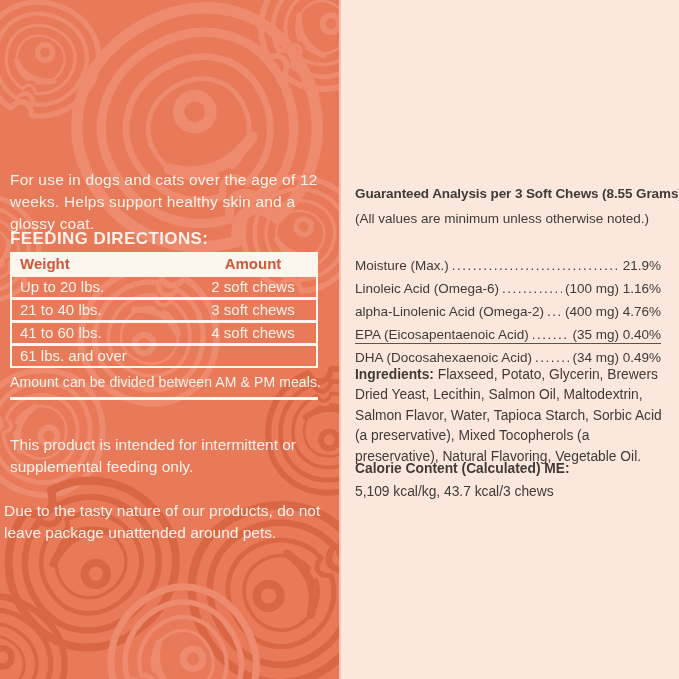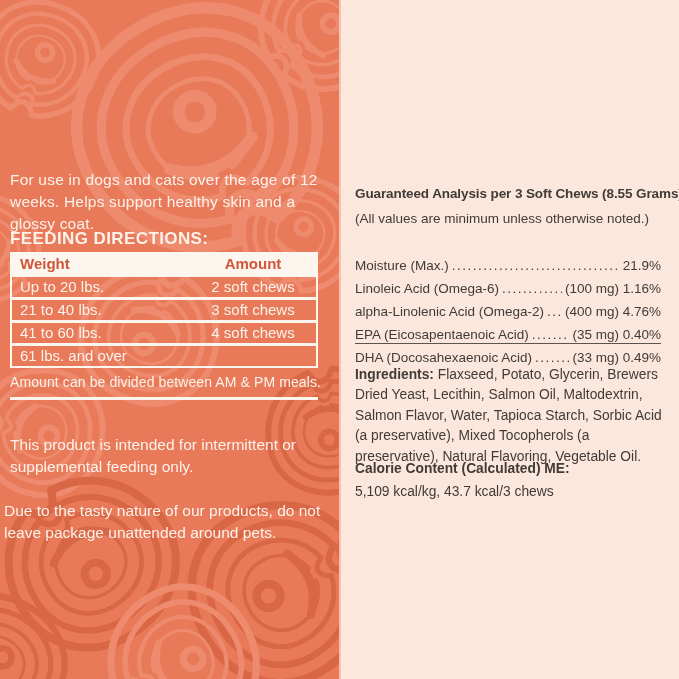--- a/index.html
+++ b/index.html
@@ -144,21 +144,21 @@
         <span>(400 mg) 4.76%</span>
       </div>
       <div class="ga-row">
         <span>EPA (Eicosapentaenoic Acid)</span>
         <span class="dots"></span>
         <span>(35 mg) 0.40%</span>
       </div>
       <div class="ga-row">
         <span>DHA (Docosahexaenoic Acid)</span>
         <span class="dots"></span>
-        <span>(33 mg) 0.49%</span>
+        <span>(34 mg) 0.49%</span>
       </div>
     </div>
 
     <div class="dark-rule"></div>
 
     <p class="ingredients"><b>Ingredients:</b> <span>Flaxseed, Potato, Glycerin, Brewers Dried Yeast, Lecithin, Salmon Oil, Maltodextrin, Salmon Flavor, Water, Tapioca Starch, Sorbic Acid (a preservative), Mixed Tocopherols (a preservative), Natural Flavoring, Vegetable Oil.</span></p>
 
     <div class="cal-head">Calorie Content (Calculated) ME:</div>
     <div class="cal-text">5,109 kcal/kg, 43.7 kcal/3 chews</div>
   </div>

